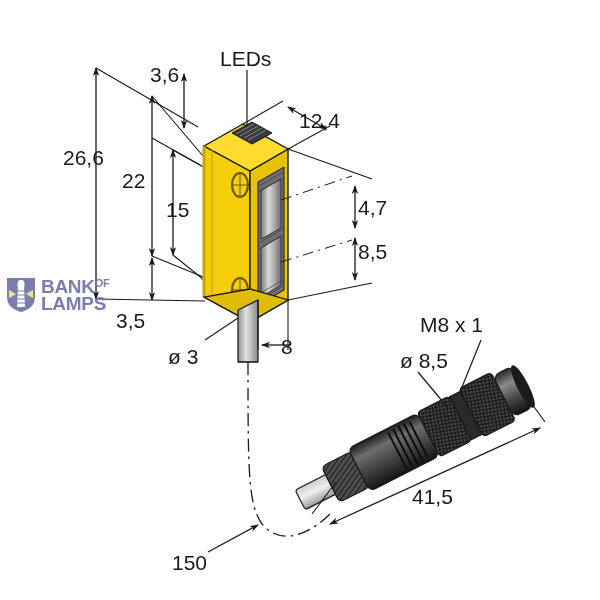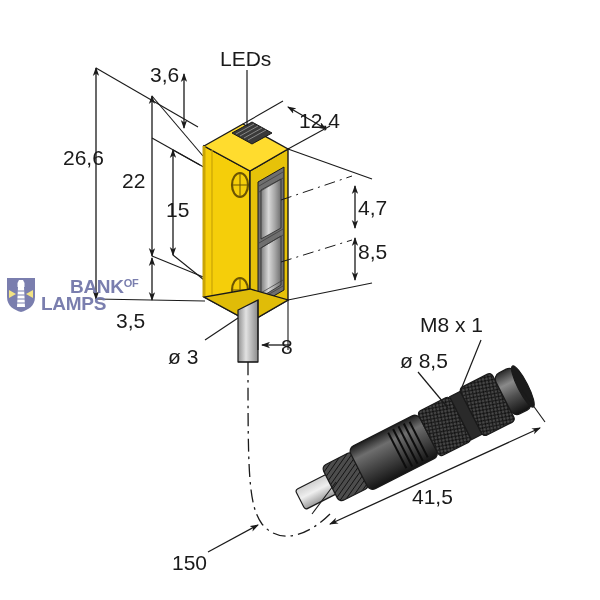--- a/index.html
+++ b/index.html
@@ -6,21 +6,21 @@
   body{width:600px;height:600px;overflow:hidden;
        font-family:"Liberation Sans",sans-serif;}
   #stage{position:relative;width:600px;height:600px;background:#fff;}
   svg#drawing{position:absolute;left:0;top:0;width:600px;height:600px;}
   .dimtext{font-family:"Liberation Sans",sans-serif;font-size:21px;fill:#1a1a1a;}
   .wm-wrap{position:absolute;left:6px;top:277px;display:flex;align-items:center;gap:5px;
            opacity:.92;pointer-events:none;}
   .wm-logo{width:30px;height:36px;}
   .wm-text{font-family:"Liberation Sans",sans-serif;font-weight:bold;color:#6f74a8;
            line-height:.92;letter-spacing:-.3px;}
-  .wm-l1{font-size:19px;margin-left:29px;}
+  .wm-l1{font-size:19px;}
   .wm-l2{font-size:19px;}
   .wm-of{font-size:11px;vertical-align:top;}
 </style>
 </head>
 <body>
 
 <div id="stage">
 
   <svg id="drawing" viewBox="0 0 600 600">
     <defs>

